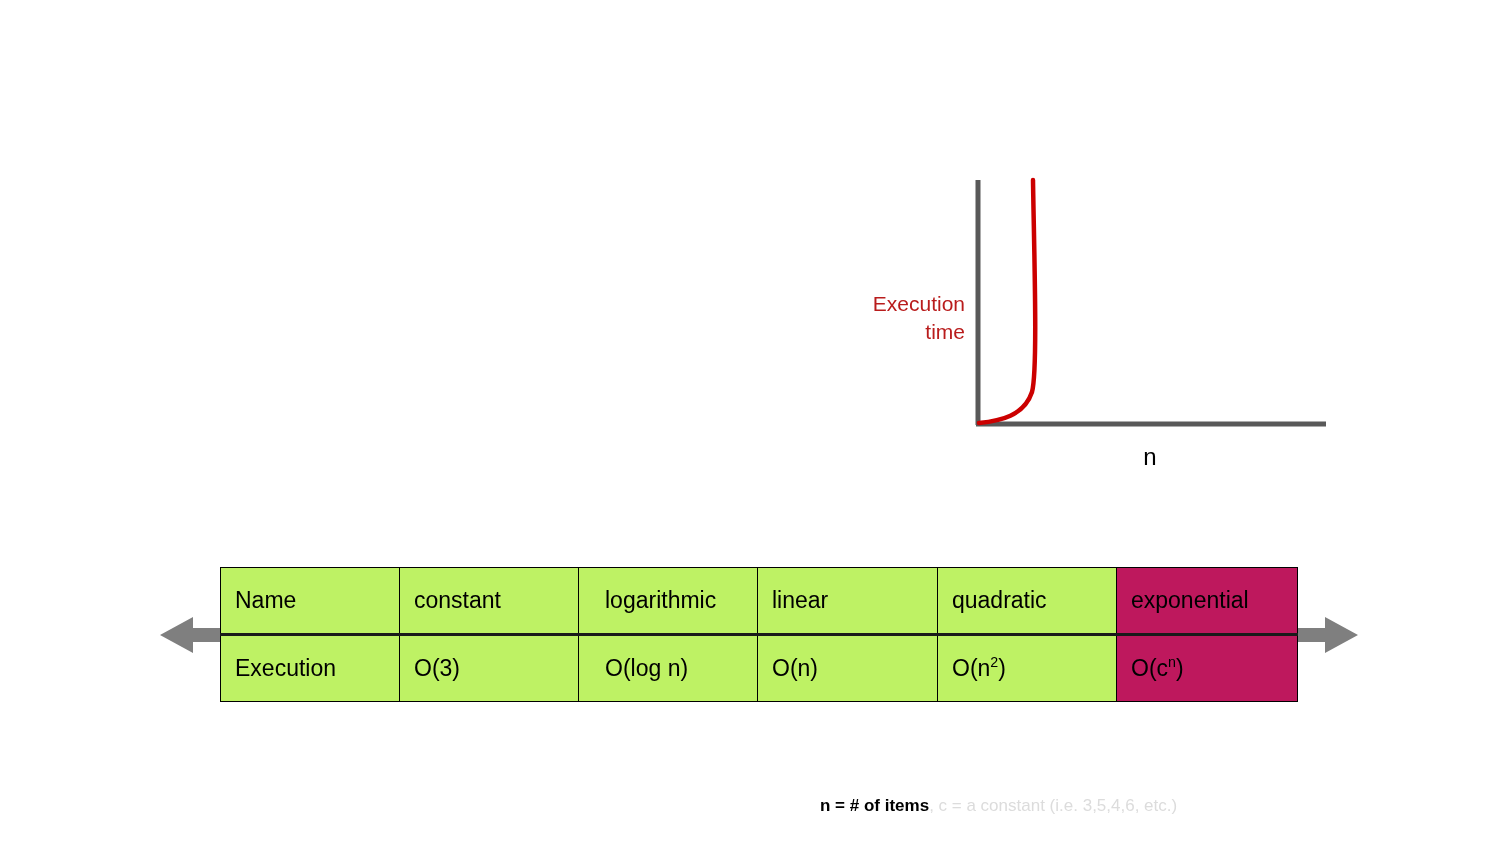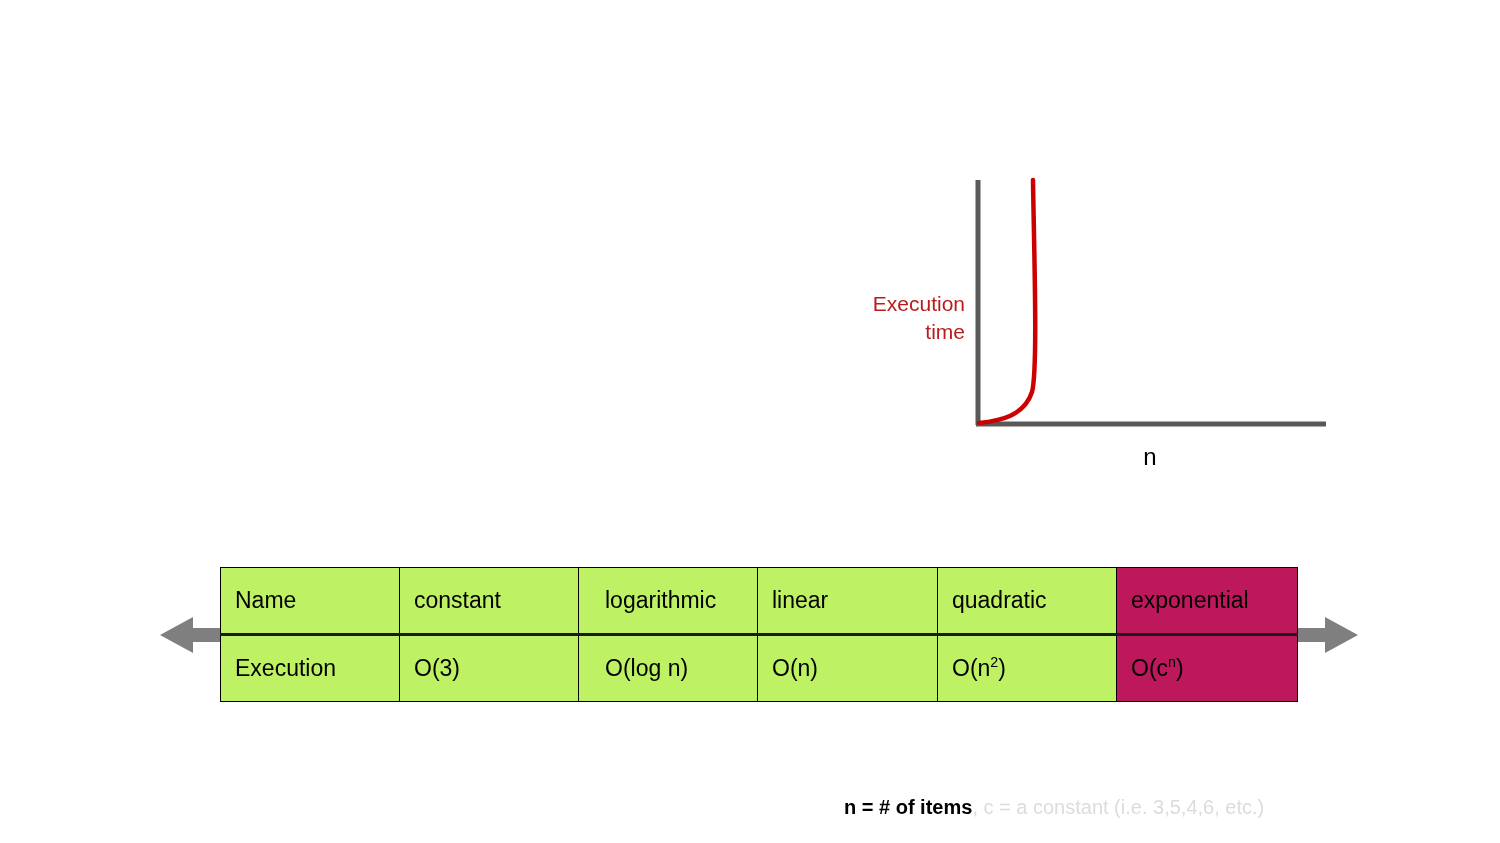--- a/index.html
+++ b/index.html
@@ -100,23 +100,23 @@
   #complexity-table td.highlight { background: #be185d; }
   #complexity-table sup {
     font-size: 0.62em;
     vertical-align: super;
     line-height: 0;
   }
 
   
   #caption {
     position: absolute;
-    left: 844px;
+    left: 820px;
     top: 796px;
-    font-size: 20px;
+    font-size: 17px;
     white-space: nowrap;
   }
   #caption .caption-strong {
     font-weight: bold;
     color: #000000;
   }
   #caption .caption-faded {
     color: #dcdcdc;
   }
 </style>

